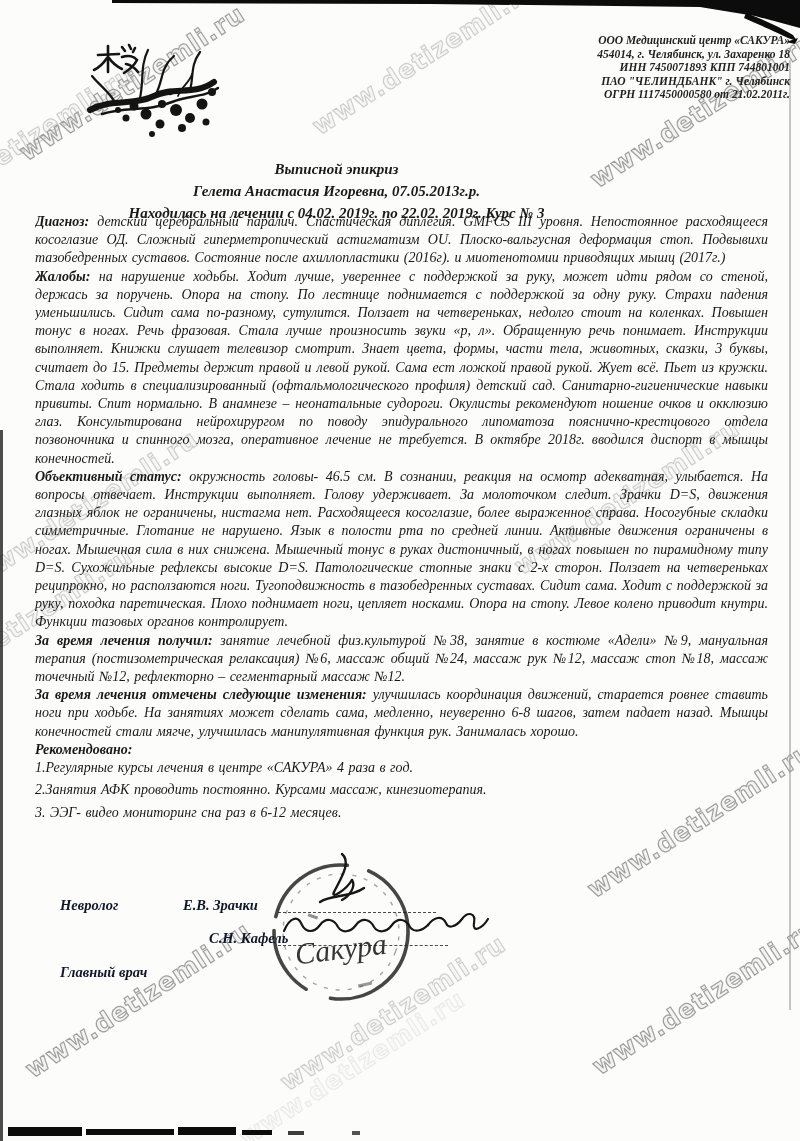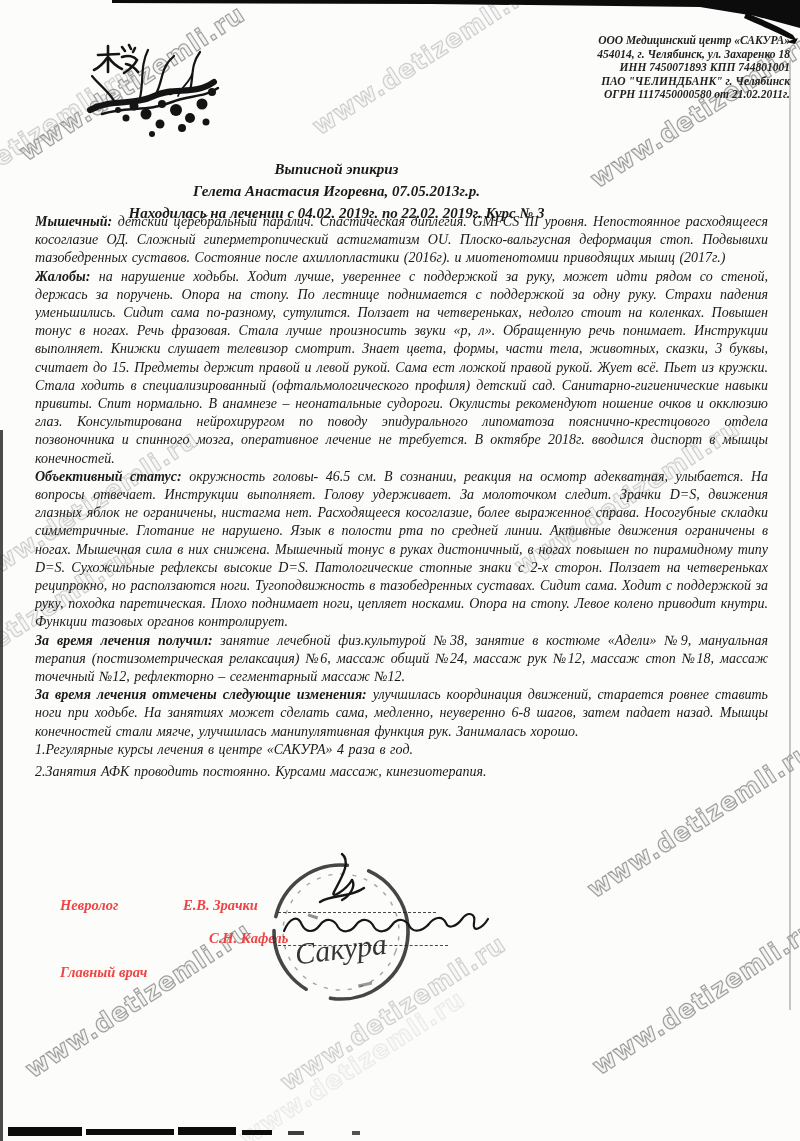--- a/index.html
+++ b/index.html
@@ -34,21 +34,21 @@
   
   .body-text{
     position:absolute;top:213px;left:35px;width:733px;height:668px;overflow:hidden;
     font-style:italic;font-size:14px;line-height:18.2px;word-spacing:1px;
     text-align:justify;color:#191919;
   }
   .body-text p{margin:0;}
   .lead{font-weight:bold;}
   .rec-item{margin:0 0 4px 0 !important;}
   
-  .sig-label{position:absolute;font-style:italic;font-weight:bold;font-size:14.5px;color:#ef4444;white-space:nowrap;}
+  .sig-label{position:absolute;font-style:italic;font-weight:bold;font-size:14.5px;color:#0f172a;white-space:nowrap;}
   .sig-dash{position:absolute;border-top:1.6px dashed #2a2a2a;opacity:.85;}
   .stamp-svg,.sig-svg{position:absolute;pointer-events:none;}
 </style>
 </head>
 <body>
 
 <div class="page">
 
   <span class="wm" style="left:132px;top:83px;">www.detizemli.ru</span>
   <span class="wm light" style="left:425px;top:57px;">www.detizemli.ru</span>
@@ -130,41 +130,45 @@
   </div>
 
   <div class="title-block">
     <div>Выписной эпикриз</div>
     <div>Гелета Анастасия Игоревна, 07.05.2013г.р.</div>
     <div>Находилась на лечении с  04.02. 2019г.  по  22.02. 2019г. Курс № 3</div>
   </div>
 
   <div class="body-text">
     <p>
-      <span class="lead">Мышечный:</span>
+      <span class="lead">Диагноз:</span>
       <span>детский церебральный паралич. Спастическая диплегия. GMFCS III уровня. Непостоянное расходящееся косоглазие ОД. Сложный гиперметропический астигматизм OU. Плоско-вальгусная деформация стоп. Подвывихи тазобедренных суставов. Состояние после ахиллопластики (2016г). и миотенотомии приводящих мышц (2017г.)</span>
     </p>
     <p>
       <span class="lead">Жалобы:</span>
       <span>на нарушение ходьбы. Ходит лучше, увереннее с поддержкой за руку, может идти рядом со стеной, держась за поручень. Опора на стопу. По лестнице поднимается с поддержкой за одну руку. Страхи падения уменьшились. Сидит сама по-разному, сутулится. Ползает на четвереньках, недолго стоит на коленках. Повышен тонус в ногах. Речь фразовая. Стала лучше произносить звуки «р, л». Обращенную речь понимает. Инструкции выполняет. Книжки слушает телевизор смотрит. Знает цвета, формы, части тела, животных, сказки, 3 буквы, считает до 15. Предметы держит правой и левой рукой. Сама ест ложкой правой рукой. Жует всё. Пьет из кружки.  Стала ходить в специализированный (офтальмологического профиля) детский сад. Санитарно-гигиенические навыки  привиты. Спит нормально. В анамнезе – неонатальные судороги. Окулисты рекомендуют ношение очков и окклюзию глаз. Консультирована нейрохирургом по поводу эпидурального липоматоза пояснично-крестцового отдела позвоночника и спинного мозга, оперативное лечение не требуется. В октябре 2018г. вводился диспорт в мышцы конечностей.</span>
     </p>
     <p>
       <span class="lead">Объективный статус:</span>
       <span>окружность головы- 46.5 см. В сознании, реакция на осмотр адекватная, улыбается. На вопросы отвечает. Инструкции выполняет. Голову удерживает. За молоточком следит. Зрачки D=S, движения глазных яблок не ограничены, нистагма нет. Расходящееся косоглазие, более выраженное справа. Носогубные складки симметричные. Глотание не нарушено. Язык в полости рта по средней линии. Активные движения ограничены в ногах.  Мышечная сила в них  снижена.  Мышечный тонус в руках дистоничный, в ногах повышен по пирамидному типу D=S. Сухожильные рефлексы высокие  D=S. Патологические стопные знаки с 2-х сторон. Ползает на четвереньках реципрокно, но расползаются ноги. Тугоподвижность в тазобедренных суставах. Сидит сама. Ходит с поддержкой за руку, походка паретическая. Плохо поднимает ноги, цепляет носками. Опора на стопу.  Левое колено приводит кнутри. Функции тазовых органов контролирует.</span>
     </p>
     <p>
       <span class="lead">За время лечения получил:</span>
       <span>занятие лечебной физ.культурой №38, занятие в костюме «Адели» №9, мануальная терапия (постизометрическая релаксация) №6, массаж общий №24, массаж рук №12, массаж стоп №18, массаж точечный №12, рефлекторно – сегментарный массаж №12.</span>
     </p>
     <p>
       <span class="lead">За время лечения отмечены следующие изменения:</span>
       <span>улучшилась координация движений, старается ровнее ставить ноги при ходьбе. На занятиях может сделать сама, медленно, неуверенно 6-8 шагов, затем падает назад. Мышцы конечностей стали мягче, улучшилась манипулятивная функция рук. Занималась хорошо.</span>
     </p>
+    <p>
+      <span class="lead">Рекомендовано:</span>
+    </p>
     <p class="rec-item">1.Регулярные  курсы лечения в центре «САКУРА» 4 раза в год.</p>
     <p class="rec-item">2.Занятия АФК проводить постоянно. Курсами массаж, кинезиотерапия.</p>
+    <p class="rec-item">3. ЭЭГ- видео мониторинг сна раз в 6-12 месяцев.</p>
   </div>
 
   <div class="sig-label" style="left:60px;top:897px;">Невролог</div>
   <div class="sig-label" style="left:183px;top:897px;">Е.В.  Зрачки</div>
   <div class="sig-dash" style="left:278px;top:912px;width:158px;"></div>
 
   <div class="sig-label" style="left:60px;top:930px;margin-top:34px;">Главный врач</div>
   <div class="sig-label" style="left:183px;top:930px;margin-left:26px;">С.Н. Кафель</div>
   <div class="sig-dash" style="left:278px;top:945px;width:170px;"></div>
 

